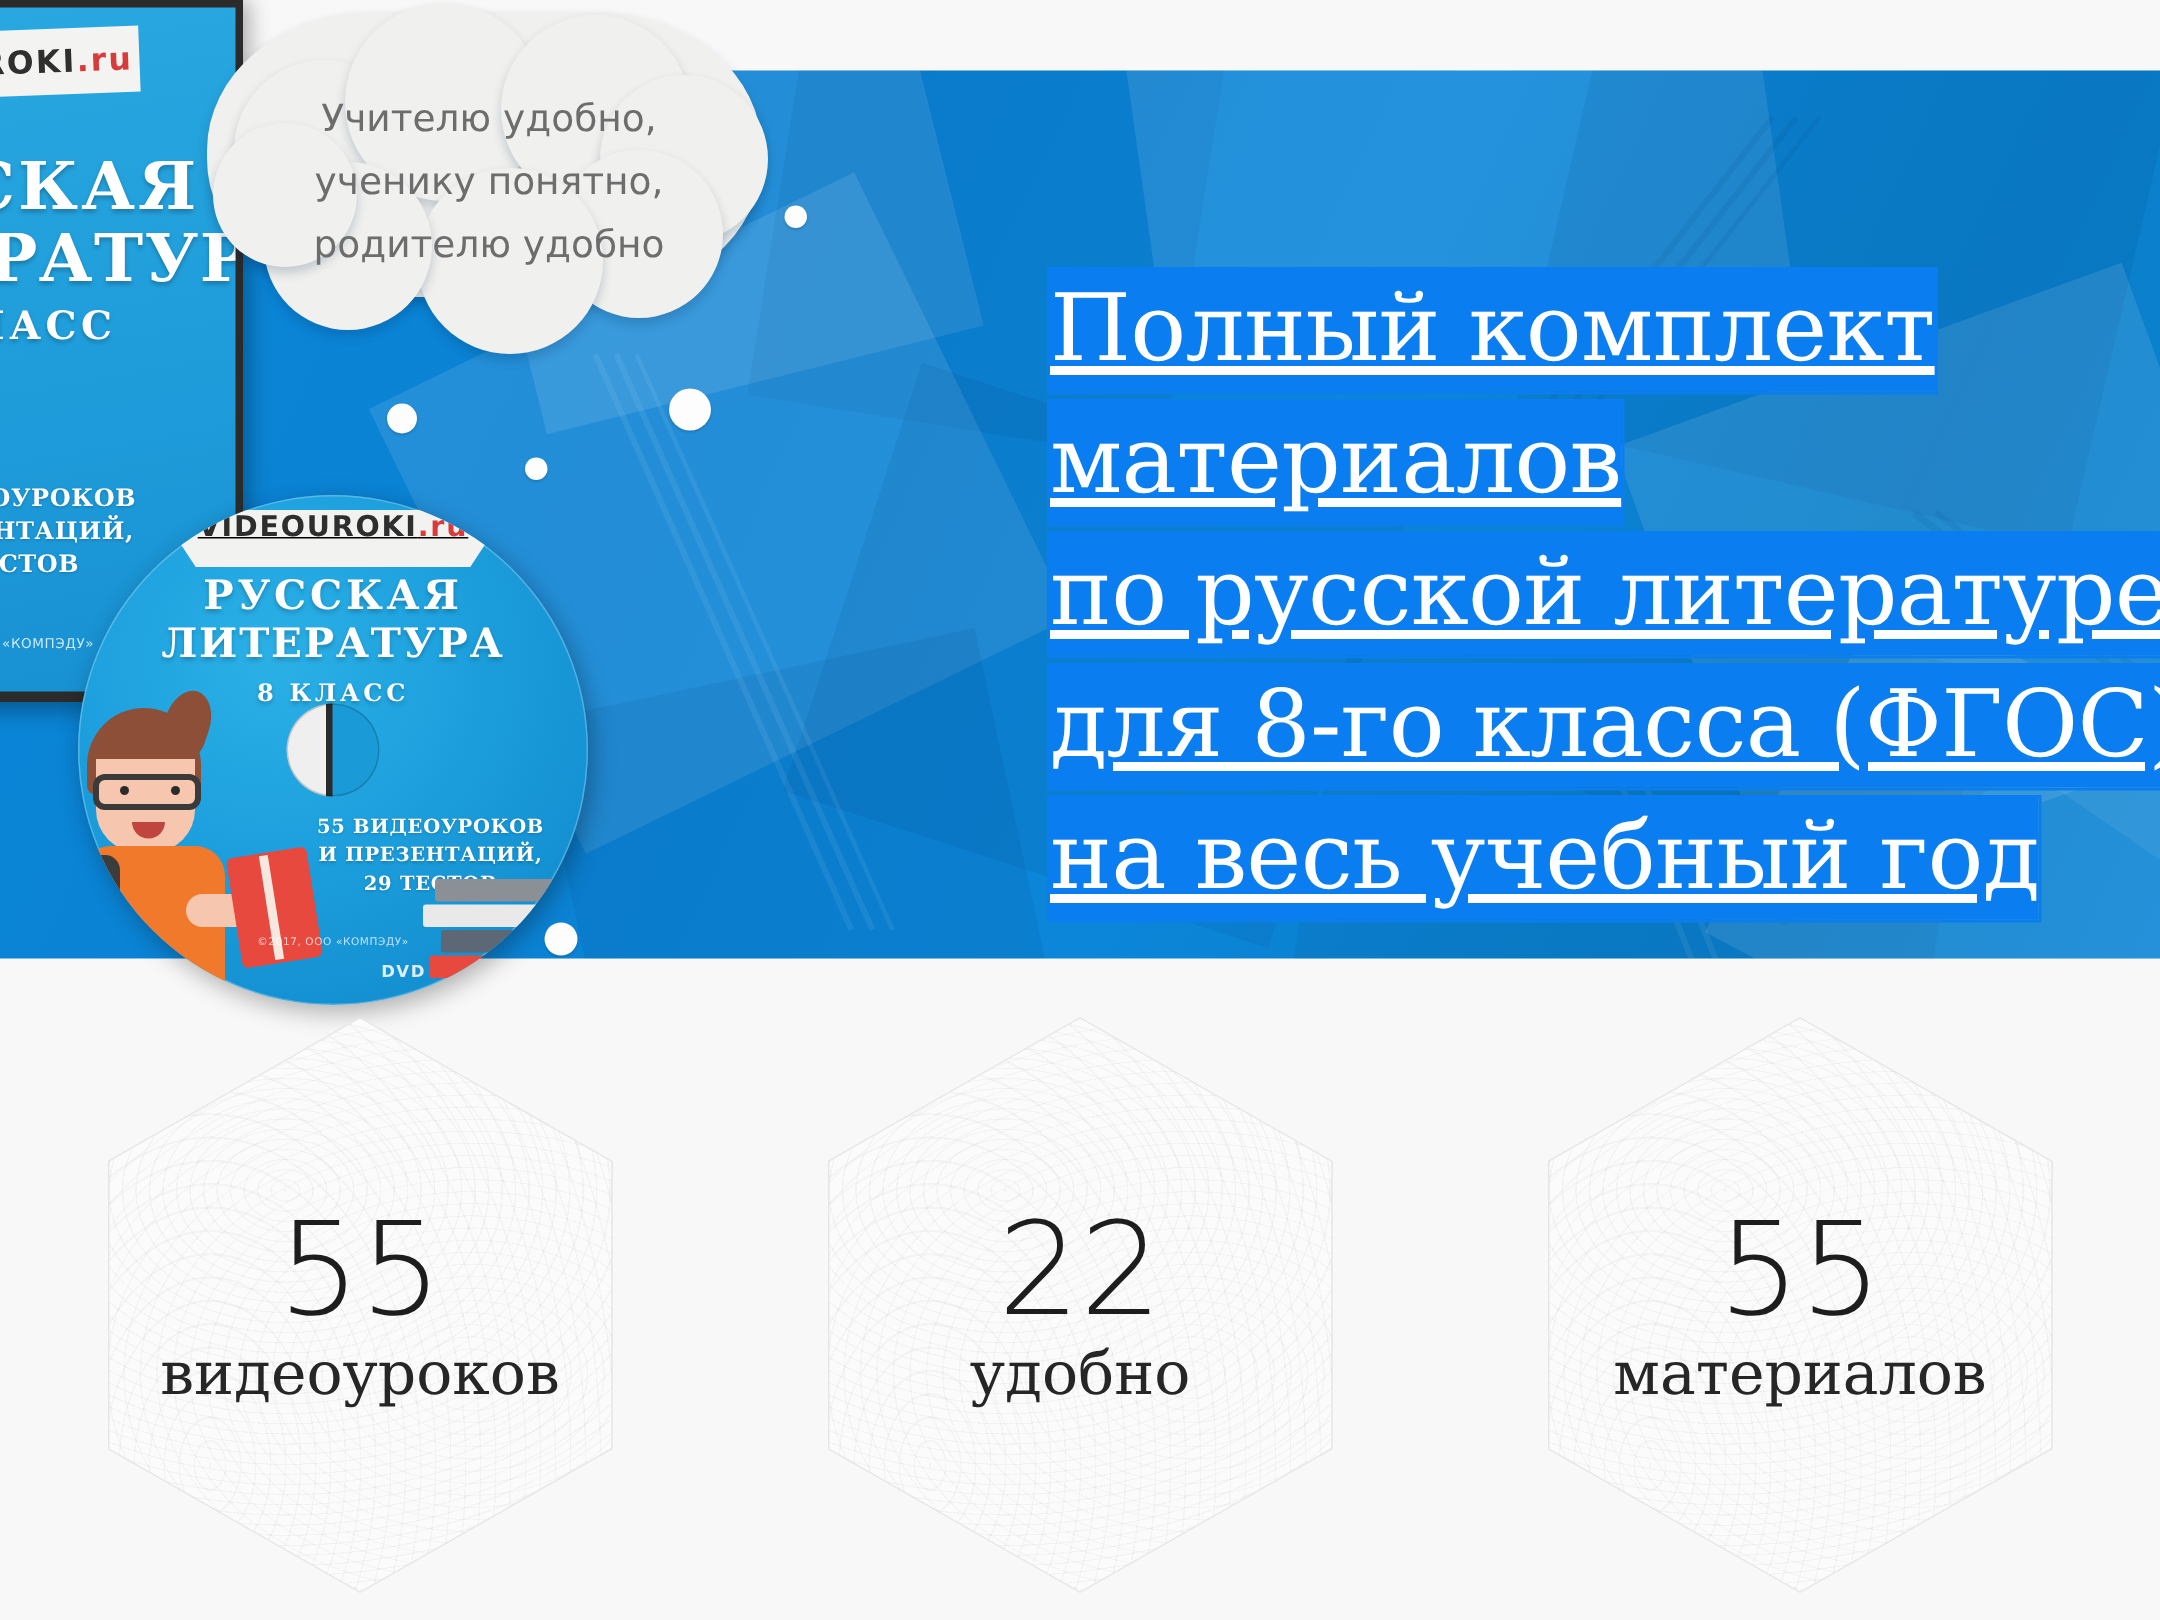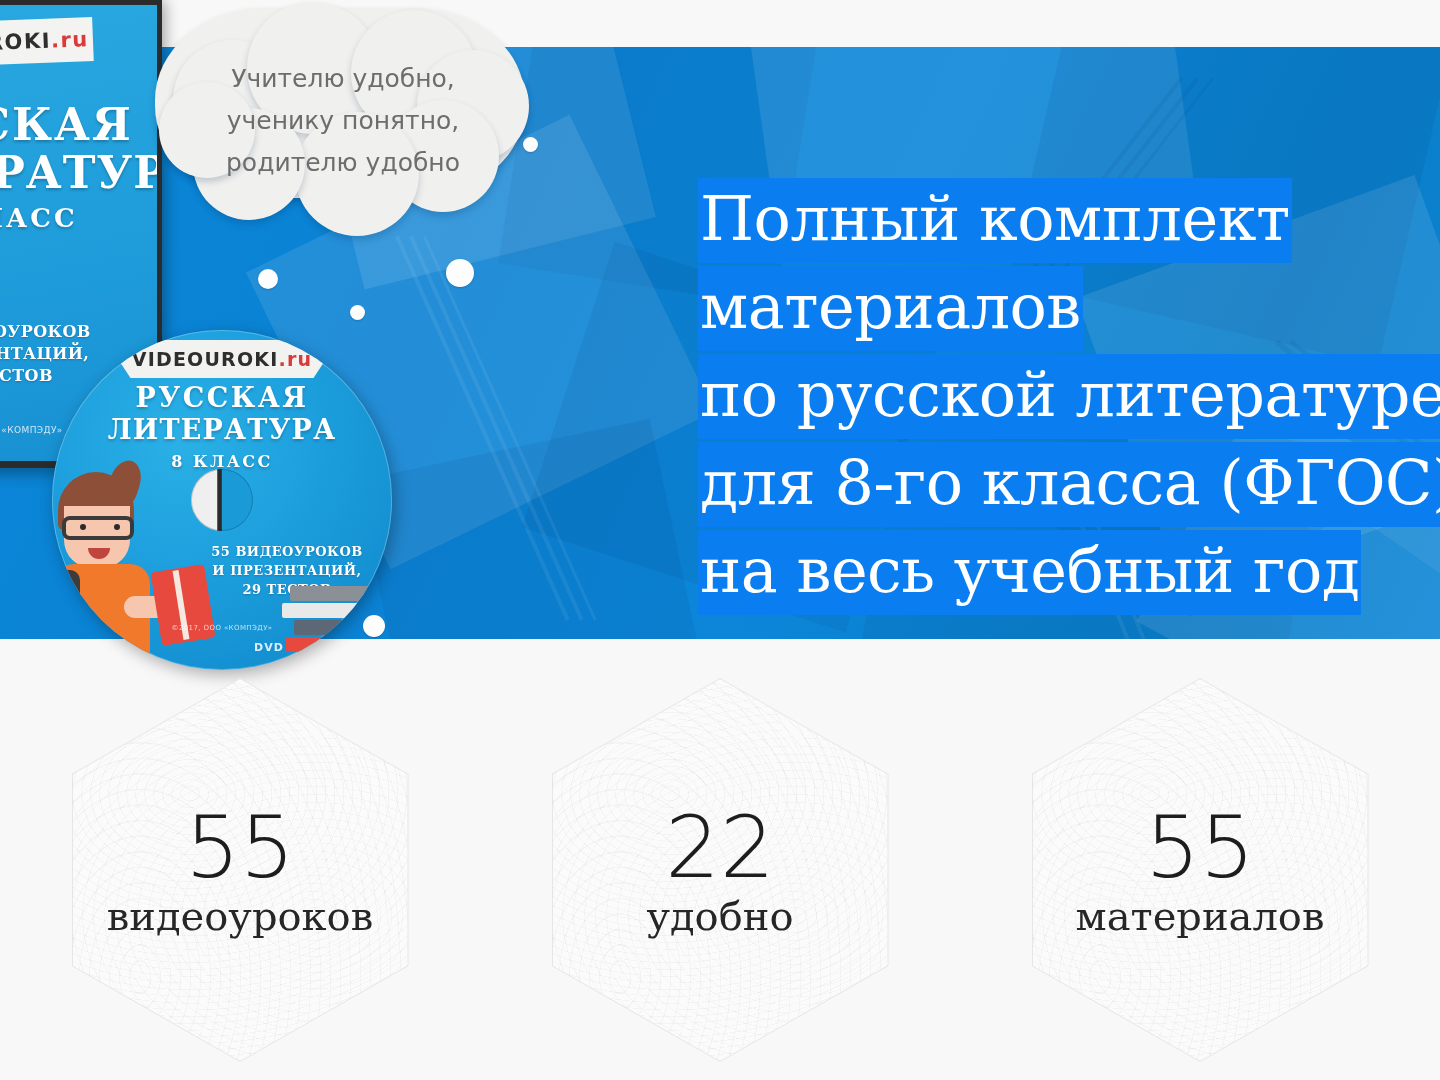--- a/index.html
+++ b/index.html
@@ -65,26 +65,27 @@
     line-height: 88px;
     color: #ffffff;
     letter-spacing: -0.5px;
     white-space: nowrap;
   }
   .headline .ln { display: block; height: 88px; }
   .headline .hl {
     background: #0a7ef0;
     box-shadow: 0 0 0 2px #0a7ef0;
     padding: 2px 0 6px 0;
+    text-decoration: underline;
   }
 
   
   .bubble-wrap {
     position: absolute;
-    left: 155px;
+    left: 138px;
     top: 8px;
     width: 390px;
     height: 250px;
   }
   .bubble {
     position: absolute;
     left: 0; top: 0;
     width: 370px;
     height: 190px;
     background: #f0f0ee;
@@ -200,21 +201,21 @@
     background: radial-gradient(circle at 38% 32%, #2bb0e6 0%, #1ea1de 38%, #1592d3 72%, #1186c8 100%);
     box-shadow: 3px 5px 16px rgba(0,0,0,0.30), inset 0 0 0 1px rgba(255,255,255,0.25);
     overflow: hidden;
   }
   .disc-logo {
     position: absolute;
     left: 66px; top: 10px;
     width: 208px; height: 38px;
     background: #f2f2f0;
     clip-path: polygon(6% 0%, 94% 0%, 100% 50%, 94% 100%, 6% 100%, 0% 50%);
-    display: flex; align-items: center; justify-content: center;
+    display: flex; justify-content: center; text-decoration: underline;
   }
   .disc-logo span {
     font-family: "DejaVu Sans", sans-serif;
     font-weight: 700;
     font-size: 19px;
     letter-spacing: 1.2px;
     color: #2e2e2e;
   }
   .disc-logo span i { color: #d93a3a; font-style: normal; }
   .disc-title {

